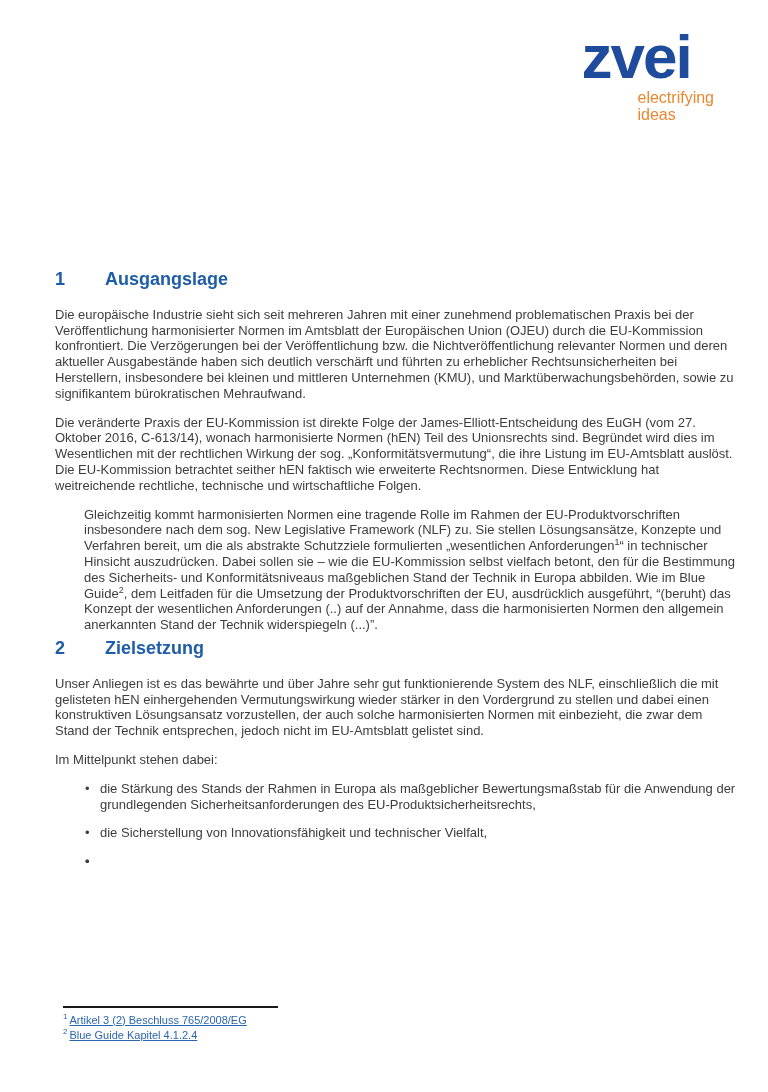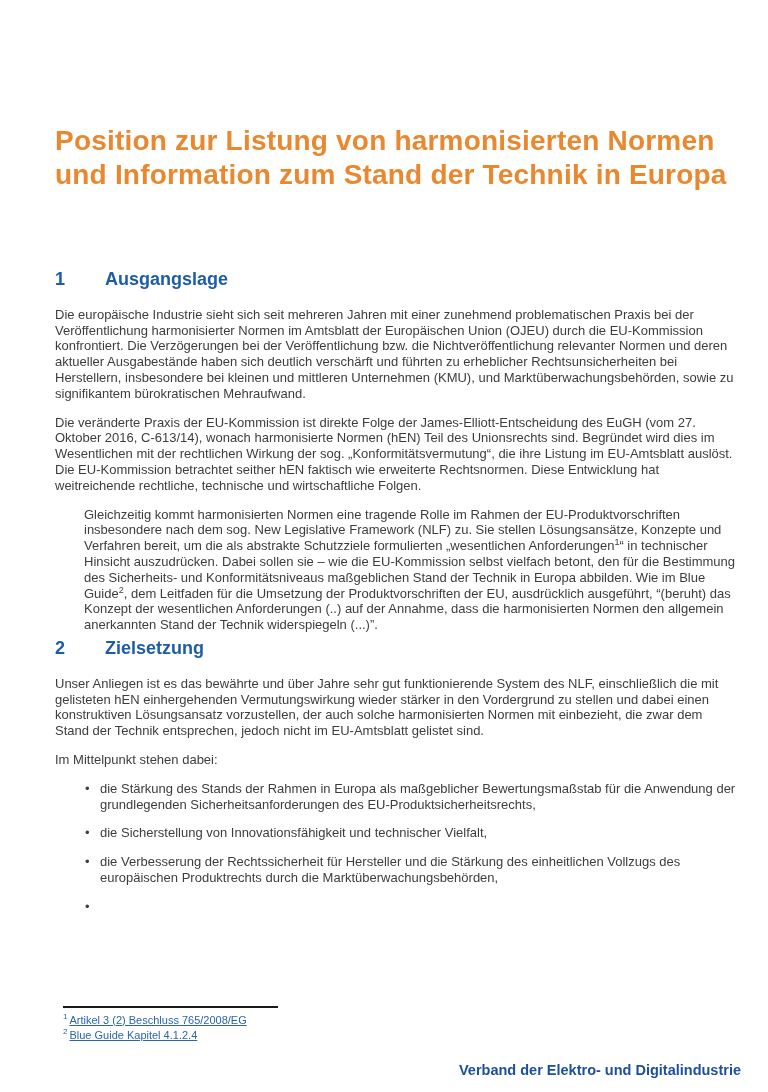--- a/index.html
+++ b/index.html
@@ -105,22 +105,28 @@
     font-size: 14.5px;
     font-weight: bold;
     color: #1d4f9c;
   }
 </style>
 </head>
 <body>
 
 <div class="page">
 
+  <header class="logo">
+    <div class="logo-word">zvei</div>
+    <div class="logo-tagline">
+      <div>electrifying</div>
+      <div>ideas</div>
+    </div>
+  </header>
 
-  <h1 class="doc-title">Position zur Listung von harmonisierten Normen und Information zum Stand der Technik in Europa</h1>
 
   <div class="content">
 
     <section>
       <div class="sec-head">
         <span class="sec-num">1</span><span>Ausgangslage</span>
       </div>
       <p>Die europäische Industrie sieht sich seit mehreren Jahren mit einer zunehmend problematischen Praxis bei der Veröffentlichung harmonisierter Normen im Amtsblatt der Europäischen Union (OJEU) durch die EU-Kommission konfrontiert. Die Verzögerungen bei der Veröffentlichung bzw. die Nichtveröffentlichung relevanter Normen und deren aktueller Ausgabestände haben sich deutlich verschärft und führten zu erheblicher Rechtsunsicherheiten bei Herstellern, insbesondere bei kleinen und mittleren Unternehmen (KMU), und Marktüberwachungsbehörden, sowie zu signifikantem bürokratischen Mehraufwand.</p>
       <p>Die veränderte Praxis der EU-Kommission ist direkte Folge der James-Elliott-Entscheidung des EuGH (vom 27. Oktober 2016, C-613/14), wonach harmonisierte Normen (hEN) Teil des Unionsrechts sind. Begründet wird dies im Wesentlichen mit der rechtlichen Wirkung der sog. „Konformitätsvermutung“, die ihre Listung im EU-Amtsblatt auslöst. Die EU-Kommission betrachtet seither hEN faktisch wie erweiterte Rechtsnormen. Diese Entwicklung hat weitreichende rechtliche, technische und wirtschaftliche Folgen.</p>
       <p class="last-of-section"><span>Gleichzeitig kommt harmonisierten Normen eine tragende Rolle im Rahmen der EU-Produktvorschriften insbesondere nach dem sog. New Legislative Framework (NLF) zu. Sie stellen Lösungsansätze, Konzepte und Verfahren bereit, um die als abstrakte Schutzziele formulierten „wesentlichen Anforderungen</span><sup>1</sup><span>“ in technischer Hinsicht auszudrücken. Dabei sollen sie – wie die EU-Kommission selbst vielfach betont, den für die Bestimmung des Sicherheits- und Konformitätsniveaus maßgeblichen Stand der Technik in Europa abbilden. Wie im Blue Guide</span><sup>2</sup><span>, dem Leitfaden für die Umsetzung der Produktvorschriften der EU, ausdrücklich ausgeführt, “(beruht) das Konzept der wesentlichen Anforderungen (..) auf der Annahme, dass die harmonisierten Normen den allgemein anerkannten Stand der Technik widerspiegeln (...)”.</span></p>
@@ -136,31 +142,29 @@
         <li>
           <span class="bullet">•</span>
           <span>die Stärkung des Stands der Rahmen in Europa als maßgeblicher Bewertungsmaßstab für die Anwendung der grundlegenden Sicherheitsanforderungen des EU-Produktsicherheitsrechts,</span>
         </li>
         <li>
           <span class="bullet">•</span>
           <span>die Sicherstellung von Innovationsfähigkeit und technischer Vielfalt,</span>
         </li>
         <li>
           <span class="bullet">•</span>
-          <span>die Verbesserung der Rechtssicherheit für Hersteller und die Stärkung des einheitlichen Vollzugs des europäischen Produktrechts durch die Marktüberwachungsbehörden,</span>
         </li>
         <li>
           <span class="bullet">•</span>
         </li>
       </ul>
     </section>
 
   </div>
 
   <div class="footnotes">
     <div class="fn-rule"></div>
     <div class="footnote"><sup>1</sup><a>Artikel 3 (2) Beschluss 765/2008/EG</a></div>
     <div class="footnote"><sup>2</sup><a>Blue Guide Kapitel 4.1.2.4</a></div>
   </div>
 
-  <div class="page-footer">Verband der Elektro- und Digitalindustrie</div>
 
 </div>
 
 </body></html>

